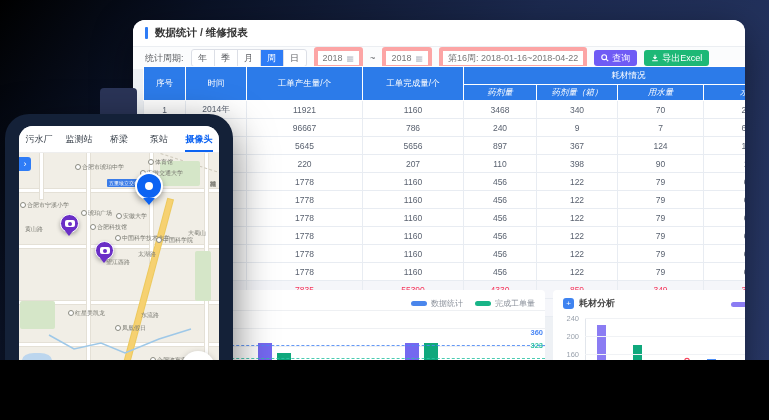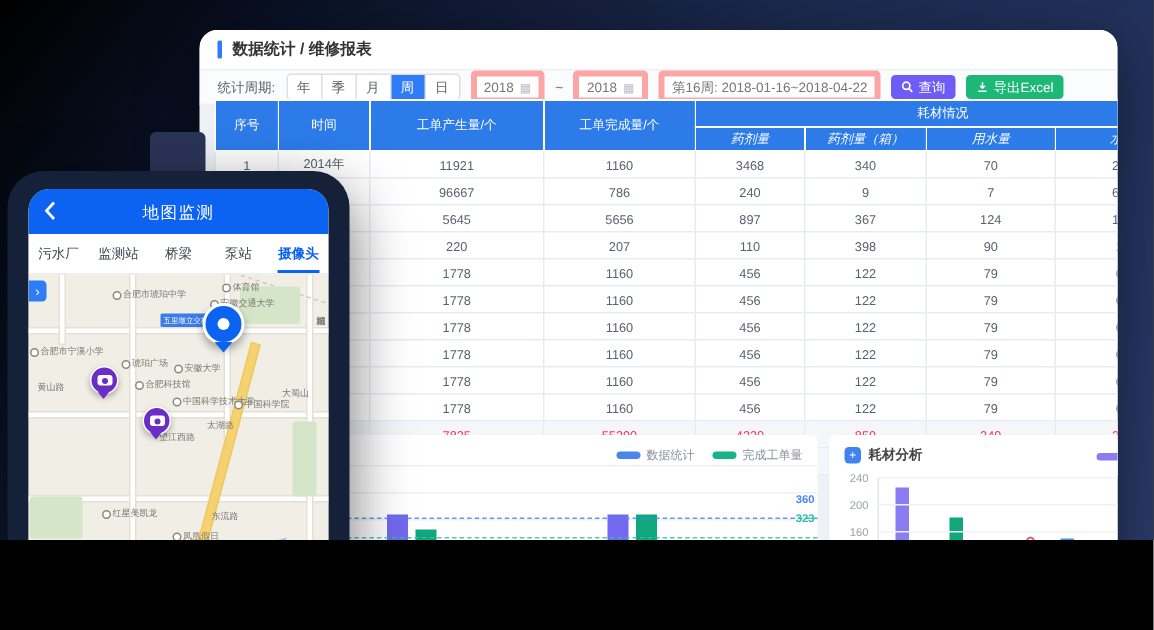--- a/index.html
+++ b/index.html
@@ -359,26 +359,20 @@
         <div class="rgrid" style="top: 82px;"></div>
         <div class="rgrid" style="top: 100px;"></div>
         <div class="rgrid" style="top: 118px;"></div>
       </div>
   </div>
 
   <div class="deco-block"></div>
 
   <div class="phone">
     <div class="screen">
-      <div class="p-header">
-        <svg class="p-back" width="8" height="13" viewBox="0 0 8 13">
-            <path d="M7 1L2 6.5 7 12" stroke="#fff" stroke-width="1.8" fill="none"></path>
-          </svg>
-        <span class="p-title">地图监测</span>
-      </div>
       <div class="p-tabs" id="ptabs">
           <div class="p-tab">污水厂</div>
           <div class="p-tab">监测站</div>
           <div class="p-tab">桥梁</div>
           <div class="p-tab">泵站</div>
           <div class="p-tab active">摄像头</div>
         </div>
       <div class="map" id="map">
 
         <div class="road-h" style="top:36px"></div>

